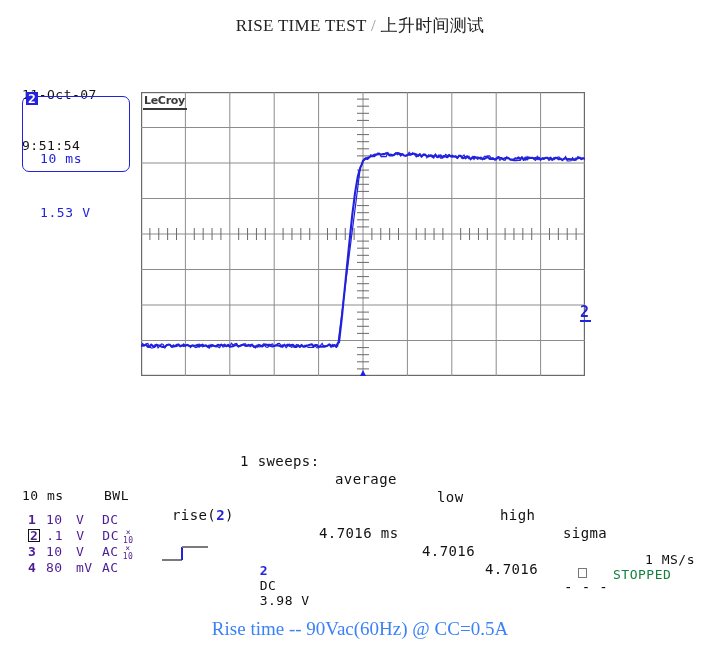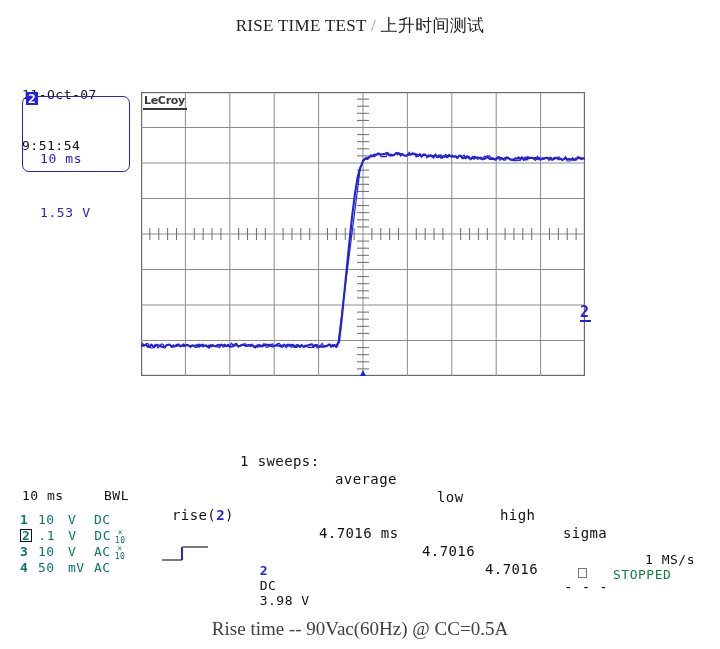--- a/index.html
+++ b/index.html
@@ -97,22 +97,22 @@
   .mcell{position:absolute;white-space:pre;}
   #timebase{
     top:488px;left:22px;
     font-size:13px;color:#111;white-space:pre;letter-spacing:.5px;
   }
   #bwl{
     top:488px;left:104px;
     font-size:13px;color:#111;letter-spacing:.5px;
   }
   .chrow{
-    position:absolute;left:20px;
-    font-size:13px;color:#0f766e;
+    position:absolute;left:28px;
+    font-size:13px;color:#4c1d95;
     white-space:pre;letter-spacing:.5px;
     height:16px;
   }
   .chnum{font-weight:bold;display:inline-block;width:12px;}
   .chnum.sel{background:#ffffff;border:1.4px solid #111;line-height:11px;padding:0 1px;width:auto;}
   .x10{
     display:inline-block;
     font-size:8px;line-height:8px;
     text-align:center;
     vertical-align:middle;
@@ -142,21 +142,21 @@
   #stopped{
     top:567px;left:613px;
     font-size:13px;color:#15803d;letter-spacing:.5px;
   }
 
   
   #caption{
     top:618px;left:0;width:720px;
     text-align:center;
     font-family:"Liberation Serif", serif;
-    font-size:19px;color:#404040;
+    font-size:19px;color:#3b82f6;
   }
 </style>
 </head>
 <body>
 
 <div class="abs" id="title">
   <span>RISE TIME TEST</span>
   <span class="sep">/</span>
   <span class="cn">上升时间测试</span>
 </div>
@@ -316,21 +316,21 @@
   </div>
 </div>
 
 <div class="abs" id="timebase">10 ms</div>
 <div class="abs" id="bwl">BWL</div>
 
 <div id="chan-rows">
     <div class="chrow" style="top: 512px;"><span class="chnum">1</span><span style="display: inline-block; width: 30px; text-align: left; margin-left: 6px;">10</span><span style="display: inline-block; width: 26px;">V</span><span>DC</span></div>
     <div class="chrow" style="top: 528px;"><span class="chnum sel">2</span><span style="display: inline-block; width: 30px; text-align: left; margin-left: 6px;">.1</span><span style="display: inline-block; width: 26px;">V</span><span>DC</span><span class="x10"><b>×</b><b>10</b></span></div>
     <div class="chrow" style="top: 544px;"><span class="chnum">3</span><span style="display: inline-block; width: 30px; text-align: left; margin-left: 6px;">10</span><span style="display: inline-block; width: 26px;">V</span><span>AC</span><span class="x10"><b>×</b><b>10</b></span></div>
-    <div class="chrow" style="top: 560px;"><span class="chnum">4</span><span style="display: inline-block; width: 30px; text-align: left; margin-left: 6px;">50</span><span style="display: inline-block; width: 26px;">mV</span><span>AC</span></div>
+    <div class="chrow" style="top: 560px;"><span class="chnum">4</span><span style="display: inline-block; width: 30px; text-align: left; margin-left: 6px;">80</span><span style="display: inline-block; width: 26px;">mV</span><span>AC</span></div>
   </div>
 
 <svg class="abs" id="trigicon" width="56" height="22" viewBox="0 0 56 22">
   <polyline points="2,17 22,17" fill="none" stroke="#7a7a7a" stroke-width="2"></polyline>
   <polyline points="22,17 22,4" fill="none" stroke="#2222dd" stroke-width="2"></polyline>
   <polyline points="22,4 48,4" fill="none" stroke="#7a7a7a" stroke-width="2"></polyline>
 </svg>
 
 <div class="abs" id="triginfo">
   <span class="blue">2</span>

